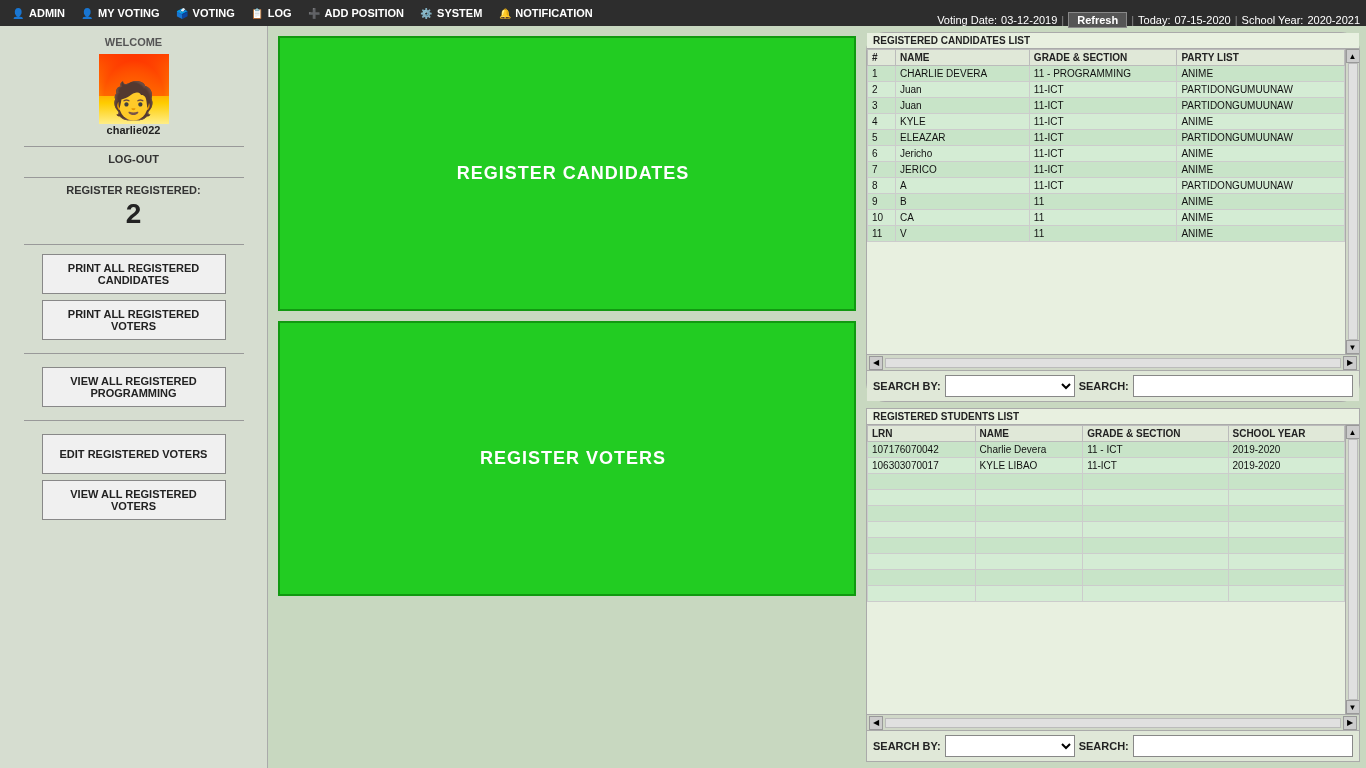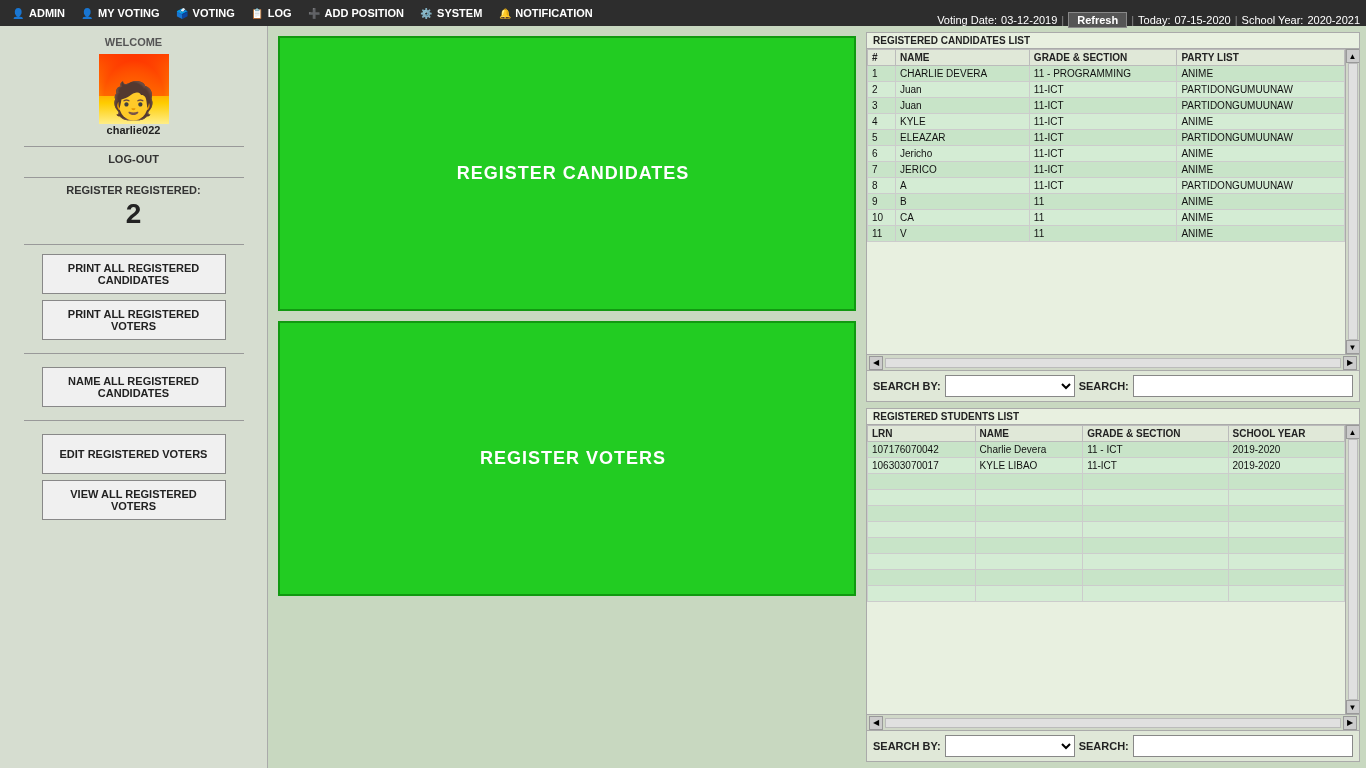--- a/index.html
+++ b/index.html
@@ -402,40 +402,40 @@
     <span class="username">charlie022</span>
     <div class="divider-h"></div>
     <span class="logout-label">LOG-OUT</span>
     <div class="divider-h"></div>
     <span class="student-registered-label">REGISTER REGISTERED:</span>
     <span class="student-count">2</span>
     <div class="divider-h"></div>
     <button class="sidebar-btn">PRINT ALL REGISTERED CANDIDATES</button>
     <button class="sidebar-btn">PRINT ALL REGISTERED VOTERS</button>
     <div class="sidebar-section-divider"></div>
-    <button class="sidebar-btn">NAME ALL REGISTERED CANDIDATES</button>
+    <button class="sidebar-btn">VIEW ALL REGISTERED PROGRAMMING</button>
     <div class="sidebar-section-divider"></div>
     <button class="sidebar-btn">EDIT REGISTERED VOTERS</button>
     <button class="sidebar-btn">VIEW ALL REGISTERED VOTERS</button>
   </div>
 
   <div id="content-area">
     <div class="content-inner">
       <div class="register-box" id="register-candidates-box">
         <span class="register-box-label">REGISTER CANDIDATES</span>
       </div>
       <div class="register-box" id="register-voters-box">
         <span class="register-box-label">REGISTER VOTERS</span>
       </div>
     </div>
   </div>
 
   <div id="right-panel">
 
-    <div class="panel-section" style="flex: 1 1 auto; min-height: 0; display: flex; flex-direction: column;">
+    <div class="panel-section" style="flex: 1 1 auto; min-height: 0; display: flex; flex-direction: column; border-radius: 19px;">
       <div class="panel-section-title">REGISTERED CANDIDATES LIST</div>
       <div style="position: relative; overflow: hidden; flex: 1 1 auto;">
         <div style="overflow: auto; max-height: 220px; padding-right: 14px;">
           <table class="data-table">
             <thead>
               <tr>
                 <th>#</th>
                 <th>NAME</th>
                 <th>GRADE &amp; SECTION</th>
                 <th>PARTY LIST</th>

